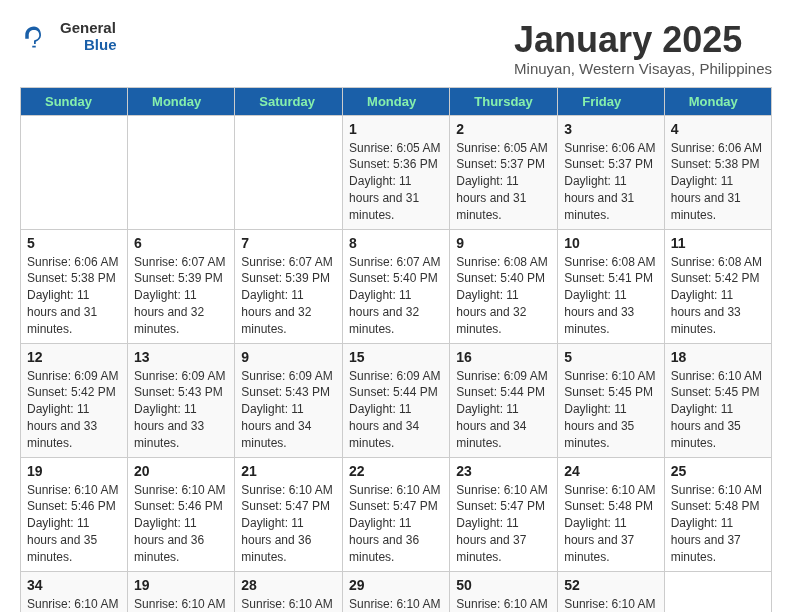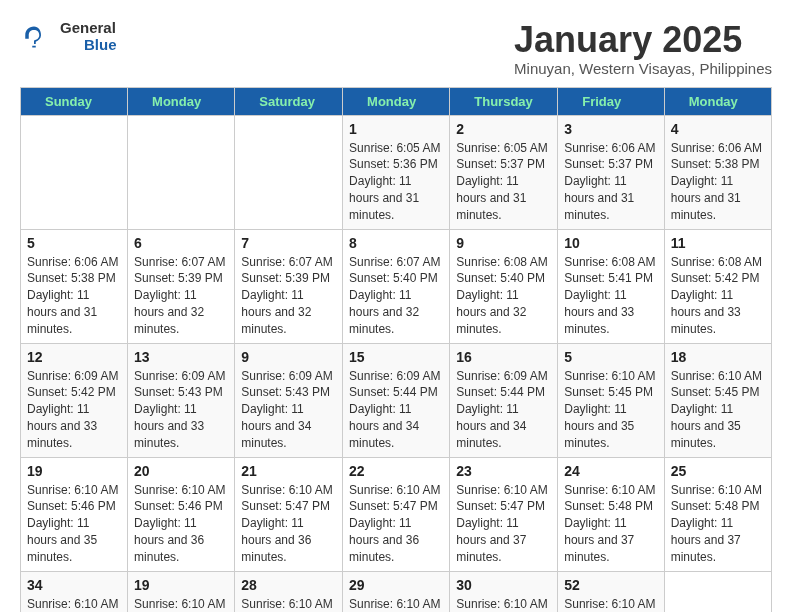--- a/index.html
+++ b/index.html
@@ -234,21 +234,21 @@
         </td>
         <td>
           <div class="day-num">28</div>
           <div class="day-info">Sunrise: 6:10 AM<br>Sunset: 5:50 PM<br>Daylight: 11 hours and 39 minutes.</div>
         </td>
         <td>
           <div class="day-num">29</div>
           <div class="day-info">Sunrise: 6:10 AM<br>Sunset: 5:50 PM<br>Daylight: 11 hours and 39 minutes.</div>
         </td>
         <td>
-          <div class="day-num">30</div>
+          <div class="day-num">50</div>
           <div class="day-info">Sunrise: 6:10 AM<br>Sunset: 5:50 PM<br>Daylight: 11 hours and 40 minutes.</div>
         </td>
         <td>
           <div class="day-num">52</div>
           <div class="day-info">Sunrise: 6:10 AM<br>Sunset: 5:51 PM<br>Daylight: 11 hours and 40 minutes.</div>
         </td>
         <td class="empty-cell"></td>
       </tr>
     </tbody>
 </table>

